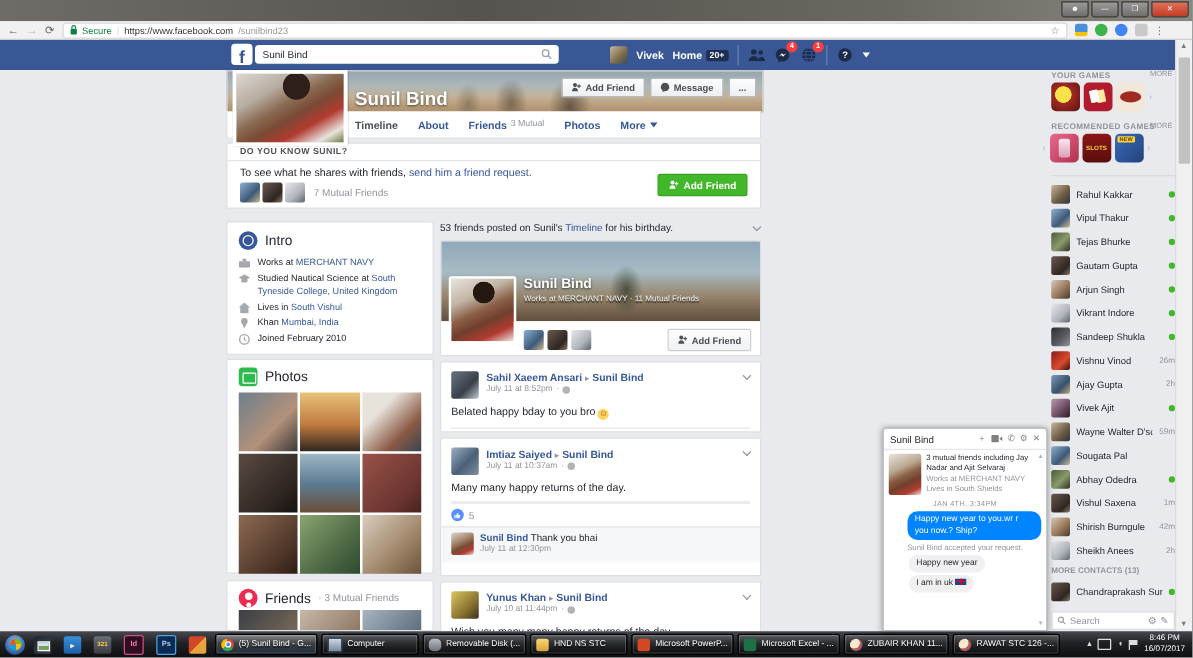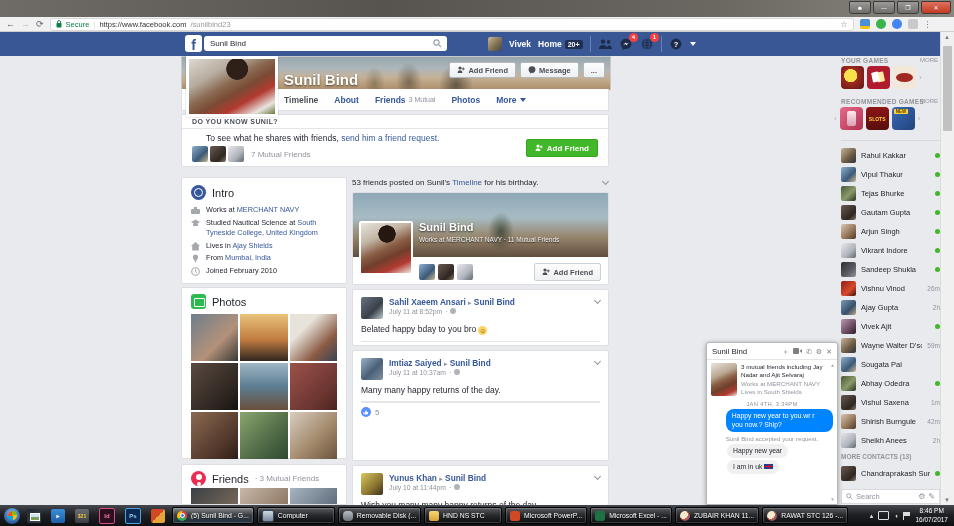--- a/index.html
+++ b/index.html
@@ -81,21 +81,21 @@
   .tabsrow{left:181px;top:89px;width:428px;height:22px;background:#fff;border:1px solid #dddfe2;border-top:0;
     box-sizing:border-box;display:flex;align-items:center;gap:16px;padding-left:102px;}
   .ptab{font-size:8.5px;font-weight:bold;color:#365899;display:flex;align-items:center;gap:3px;white-space:nowrap;}
   .ptab.active{color:#4b4f56;position:relative;}
   .ptab .sub{font-size:7px;color:#90949c;font-weight:normal;}
   .ptab .dcaret{width:0;height:0;border-left:3px solid transparent;border-right:3px solid transparent;border-top:4px solid #365899;}
 
   
   .knowbox{left:181px;top:114px;width:428px;height:53px;}
   .knowhead{font-size:7px;font-weight:bold;color:#4b4f56;letter-spacing:.4px;padding:3px 10px;border-bottom:1px solid #e5e5e5;}
-  .knowline{font-size:8.5px;color:#1d2129;padding:4px 24px 2px;}
+  .knowline{font-size:8.5px;color:#1d2129;padding:4px 10px 2px;}
   .knowrow{display:flex;align-items:center;gap:4px;padding:1px 10px;}
   .mini{width:16px;height:16px;border-radius:2px;}
   .knowmutual{font-size:8px;color:#90949c;margin-left:3px;}
   .greenbtn{position:absolute;right:10px;top:24px;height:16px;background:#42b72a;border:1px solid #36a420;border-radius:2px;
     color:#fff;font-size:8px;font-weight:bold;display:flex;align-items:center;padding:0 8px;gap:4px;}
 
   
   .intro{left:181px;top:177px;width:166px;height:107px;padding:7px 9px;}
   .cardtitle{display:flex;align-items:center;gap:6px;margin-bottom:5px;}
   .cardtitle .t{font-size:11px;color:#1d2129;font-weight:normal;}
@@ -458,28 +458,28 @@
       <svg width="9" height="9" viewBox="0 0 9 9">
           <polygon points="4.5,0.5 9,3 4.5,5.5 0,3" fill="#a5a8ad"></polygon>
           <path d="M2 4.4v2c0 .8 5 .8 5 0v-2" fill="#a5a8ad"></path>
         </svg>
       <span><span>Studied Nautical Science at </span><span class="bluelink">South Tyneside College, United Kingdom</span></span>
     </div>
     <div class="introw">
       <svg width="9" height="9" viewBox="0 0 9 9">
           <polygon points="4.5,0 9,4 7.8,4 7.8,8.5 1.2,8.5 1.2,4 0,4" fill="#a5a8ad"></polygon>
         </svg>
-      <span><span>Lives in </span><span class="bluelink">Ajay Shields</span></span>
+      <span><span>Lives in </span><span class="bluelink">South Vishul</span></span>
     </div>
     <div class="introw">
       <svg width="9" height="9" viewBox="0 0 9 9">
           <circle cx="4.5" cy="3" r="2.6" fill="#a5a8ad"></circle>
           <polygon points="2.4,4.3 6.6,4.3 4.5,8.8" fill="#a5a8ad"></polygon>
         </svg>
-      <span><span>From </span><span class="bluelink">Mumbai, India</span></span>
+      <span><span>Khan </span><span class="bluelink">Mumbai, India</span></span>
     </div>
     <div class="introw">
       <svg width="9" height="9" viewBox="0 0 9 9">
           <circle cx="4.5" cy="4.5" r="3.8" fill="none" stroke="#a5a8ad" stroke-width="1.1"></circle>
           <path d="M4.5 2.4v2.3l1.6 1" stroke="#a5a8ad" fill="none" stroke-width=".9"></path>
         </svg>
       <span>Joined February 2010</span>
     </div>
   </div>
 
@@ -569,20 +569,27 @@
     <div class="postdiv"></div>
     <div class="postdiv"></div>
     <div class="likesrow">
       <span class="likecircle">
         <svg width="6" height="6" viewBox="0 0 12 12">
             <path d="M1 6h2v5H1zM4 11h4.5c.6 0 1-.4 1.1-.9l.8-3.2c.1-.5-.3-.9-.8-.9H7l.5-2.3c.1-.6-.3-1.1-.9-1.1-.3 0-.6.2-.8.5L4 6z" fill="#fff"></path>
           </svg>
       </span>
       <span>5</span>
     </div>
+    <div class="commentrow">
+      <div class="cava"></div>
+      <div>
+        <div class="ctext"><span class="bluelink" style="font-weight:bold">Sunil Bind</span> <span>Thank you bhai</span></div>
+        <div class="ctime">July 11 at 12:30pm</div>
+      </div>
+    </div>
     <span class="chev postchev"></span>
   </div>
 
   <div class="card post" style="left:352px;top:465px;width:257px;height:40px;border-bottom:0">
     <div class="posthead">
       <div class="postava pa3"></div>
       <div>
         <div class="postnames"><span>Yunus Khan</span> <span class="arr">▸</span> <span>Sunil Bind</span></div>
         <div class="posttime"><span>July 10 at 11:44pm</span> · <span class="globedot"></span></div>
       </div>

